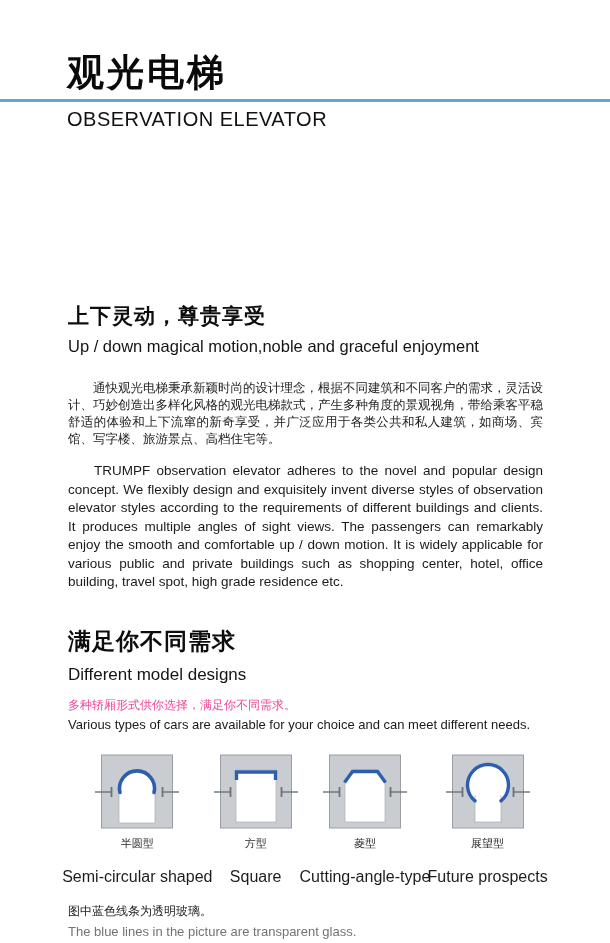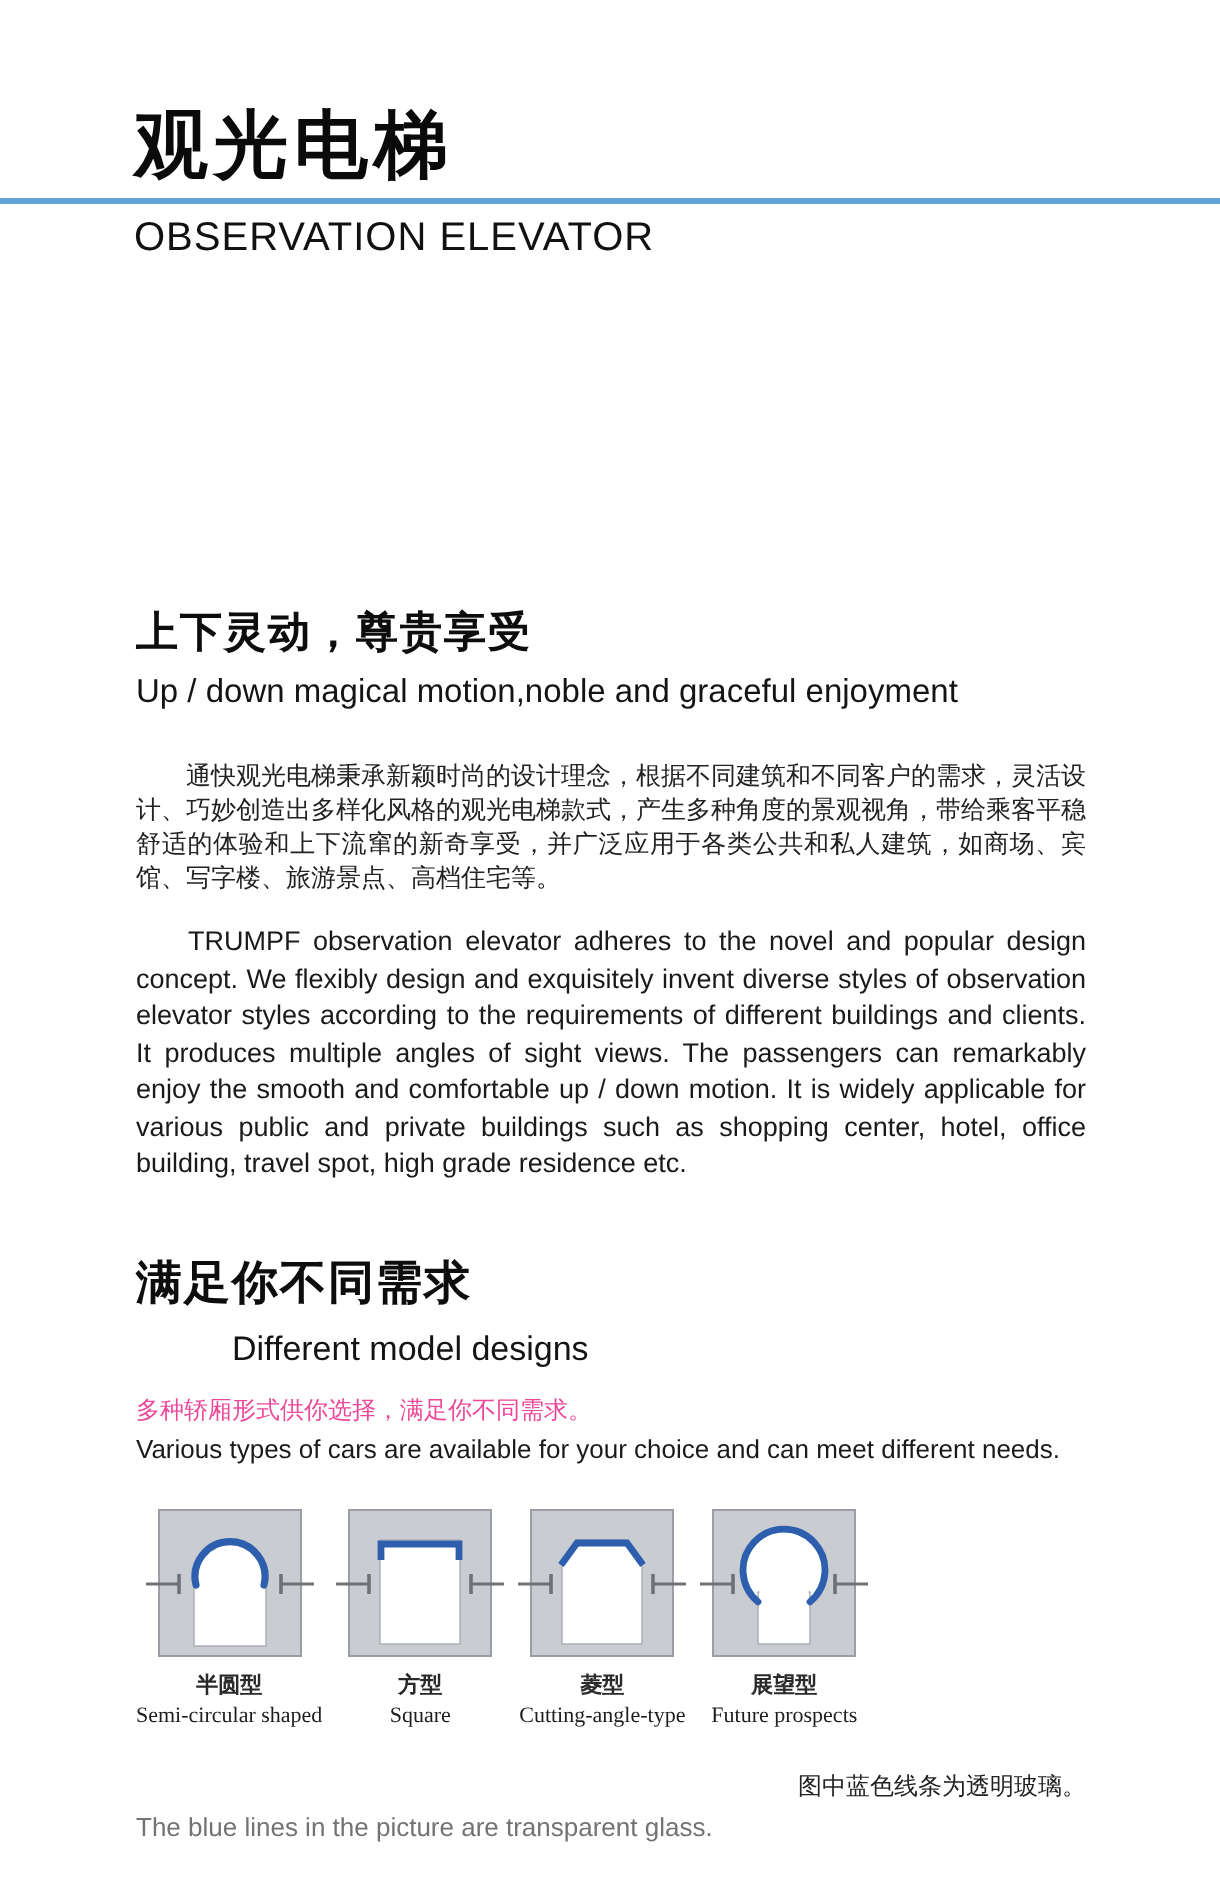--- a/index.html
+++ b/index.html
@@ -56,42 +56,42 @@
     font-size: 13.5px;
     line-height: 18.5px;
     text-align: justify;
     text-indent: 26px;
     color: #1a1a1a;
   }
 
   
   .sec2 { position: absolute; left: 68px; top: 626px; width: 475px; }
   .sec2 .h-cn { font-size: 23px; font-weight: 800; letter-spacing: 1px; color: #0d0d0d; }
-  .sec2 .h-en { font-size: 17px; font-weight: 400; margin-top: 8px; color: #141414; margin-left: 48px; }
+  .sec2 .h-en { font-size: 17px; font-weight: 400; margin-top: 8px; color: #141414; }
   .intro-cn { margin-top: 12px; font-size: 12px; color: #ec4899; }
   .intro-en { margin-top: 3px; font-size: 13px; color: #1a1a1a; }
 
   .model-cards {
     margin-top: 22px;
     display: flex;
     align-items: flex-start;
     gap: 7px;
   }
   .model-card {
     display: flex;
     flex-direction: column;
     align-items: center;
     min-width: 84px;
   }
   .model-card svg { display: block; }
   .model-card figcaption { margin-top: 5px; text-align: center; }
-  .label-cn { font-size: 11px; color: #2a2a2a; line-height: 13px; font-weight: bold; }
-  .label-en { font-size: 11px; color: #1d1d1d; line-height: 15px; margin-top: 1px; white-space: nowrap; font-family: Liberation Serif, serif; }
+  .label-cn { font-size: 11px; color: #2a2a2a; line-height: 13px; }
+  .label-en { font-size: 16px; color: #1d1d1d; line-height: 15px; margin-top: 19px; white-space: nowrap; }
 
-  .note-cn { margin-top: 19px; font-size: 12px; color: #222222; text-align: right; }
+  .note-cn { margin-top: 19px; font-size: 12px; color: #222222; }
   .note-en { margin-top: 4px; font-size: 13px; color: #737373; }
 </style>
 </head>
 <body>
 
 <div class="page">
 
   <div class="title-cn">观光电梯</div>
   <div class="rule-blue" style="background: rgb(98, 163, 216);"></div>
   <div class="title-en">OBSERVATION ELEVATOR</div>

